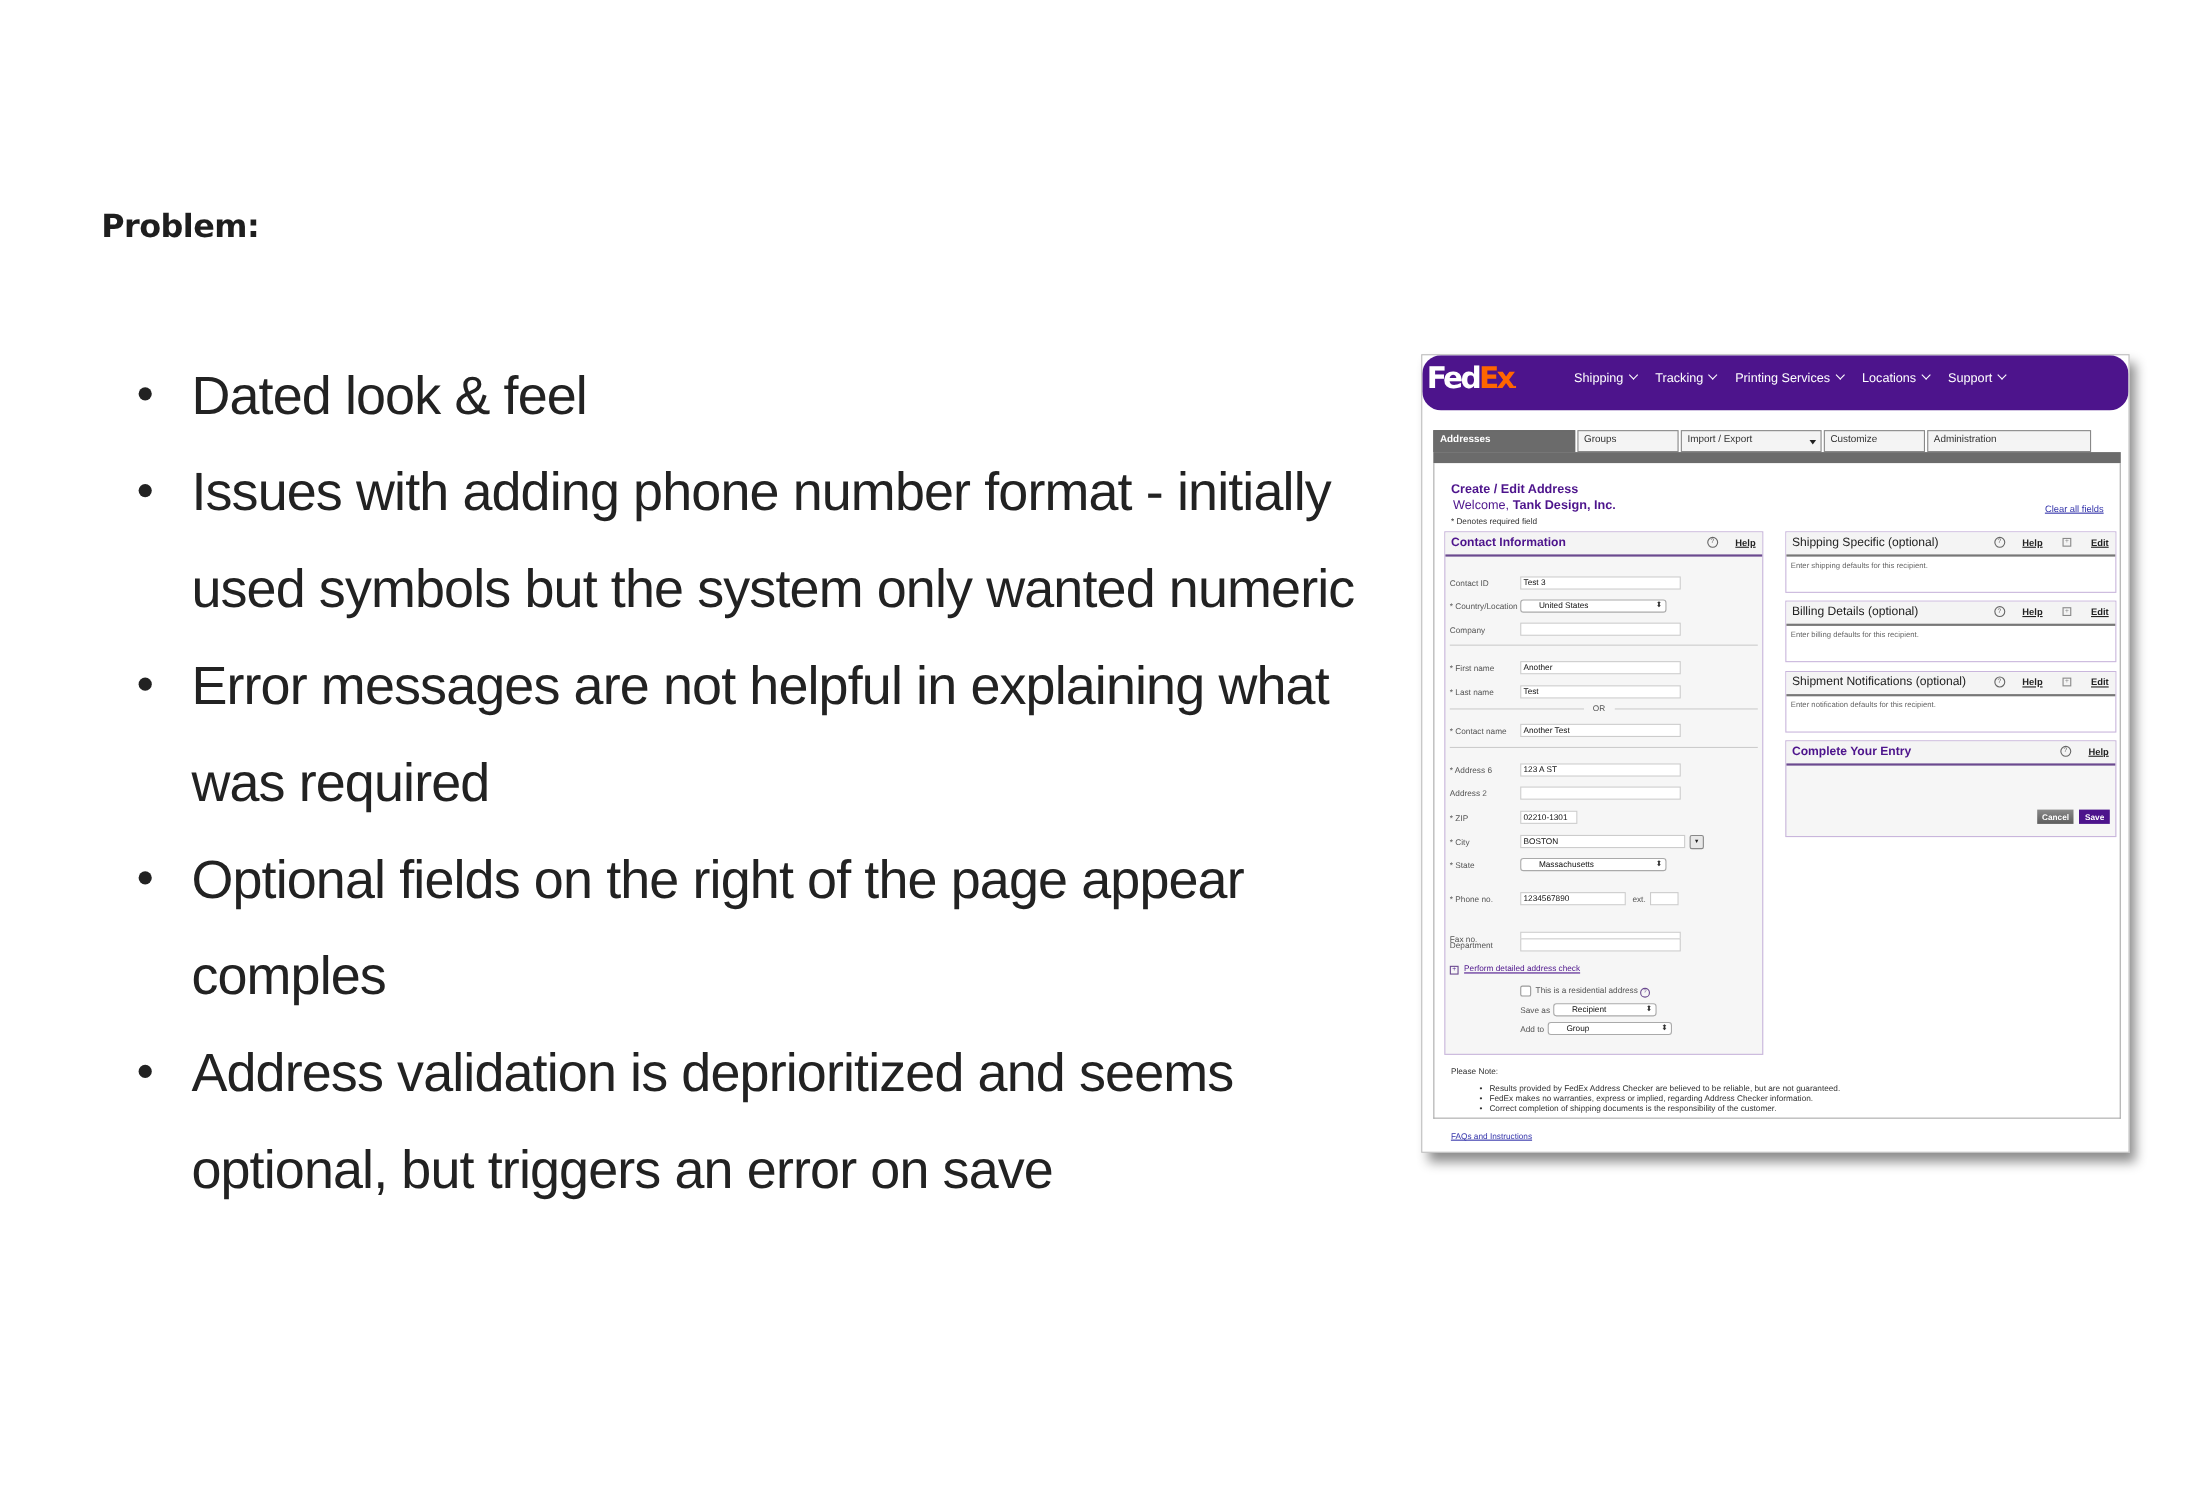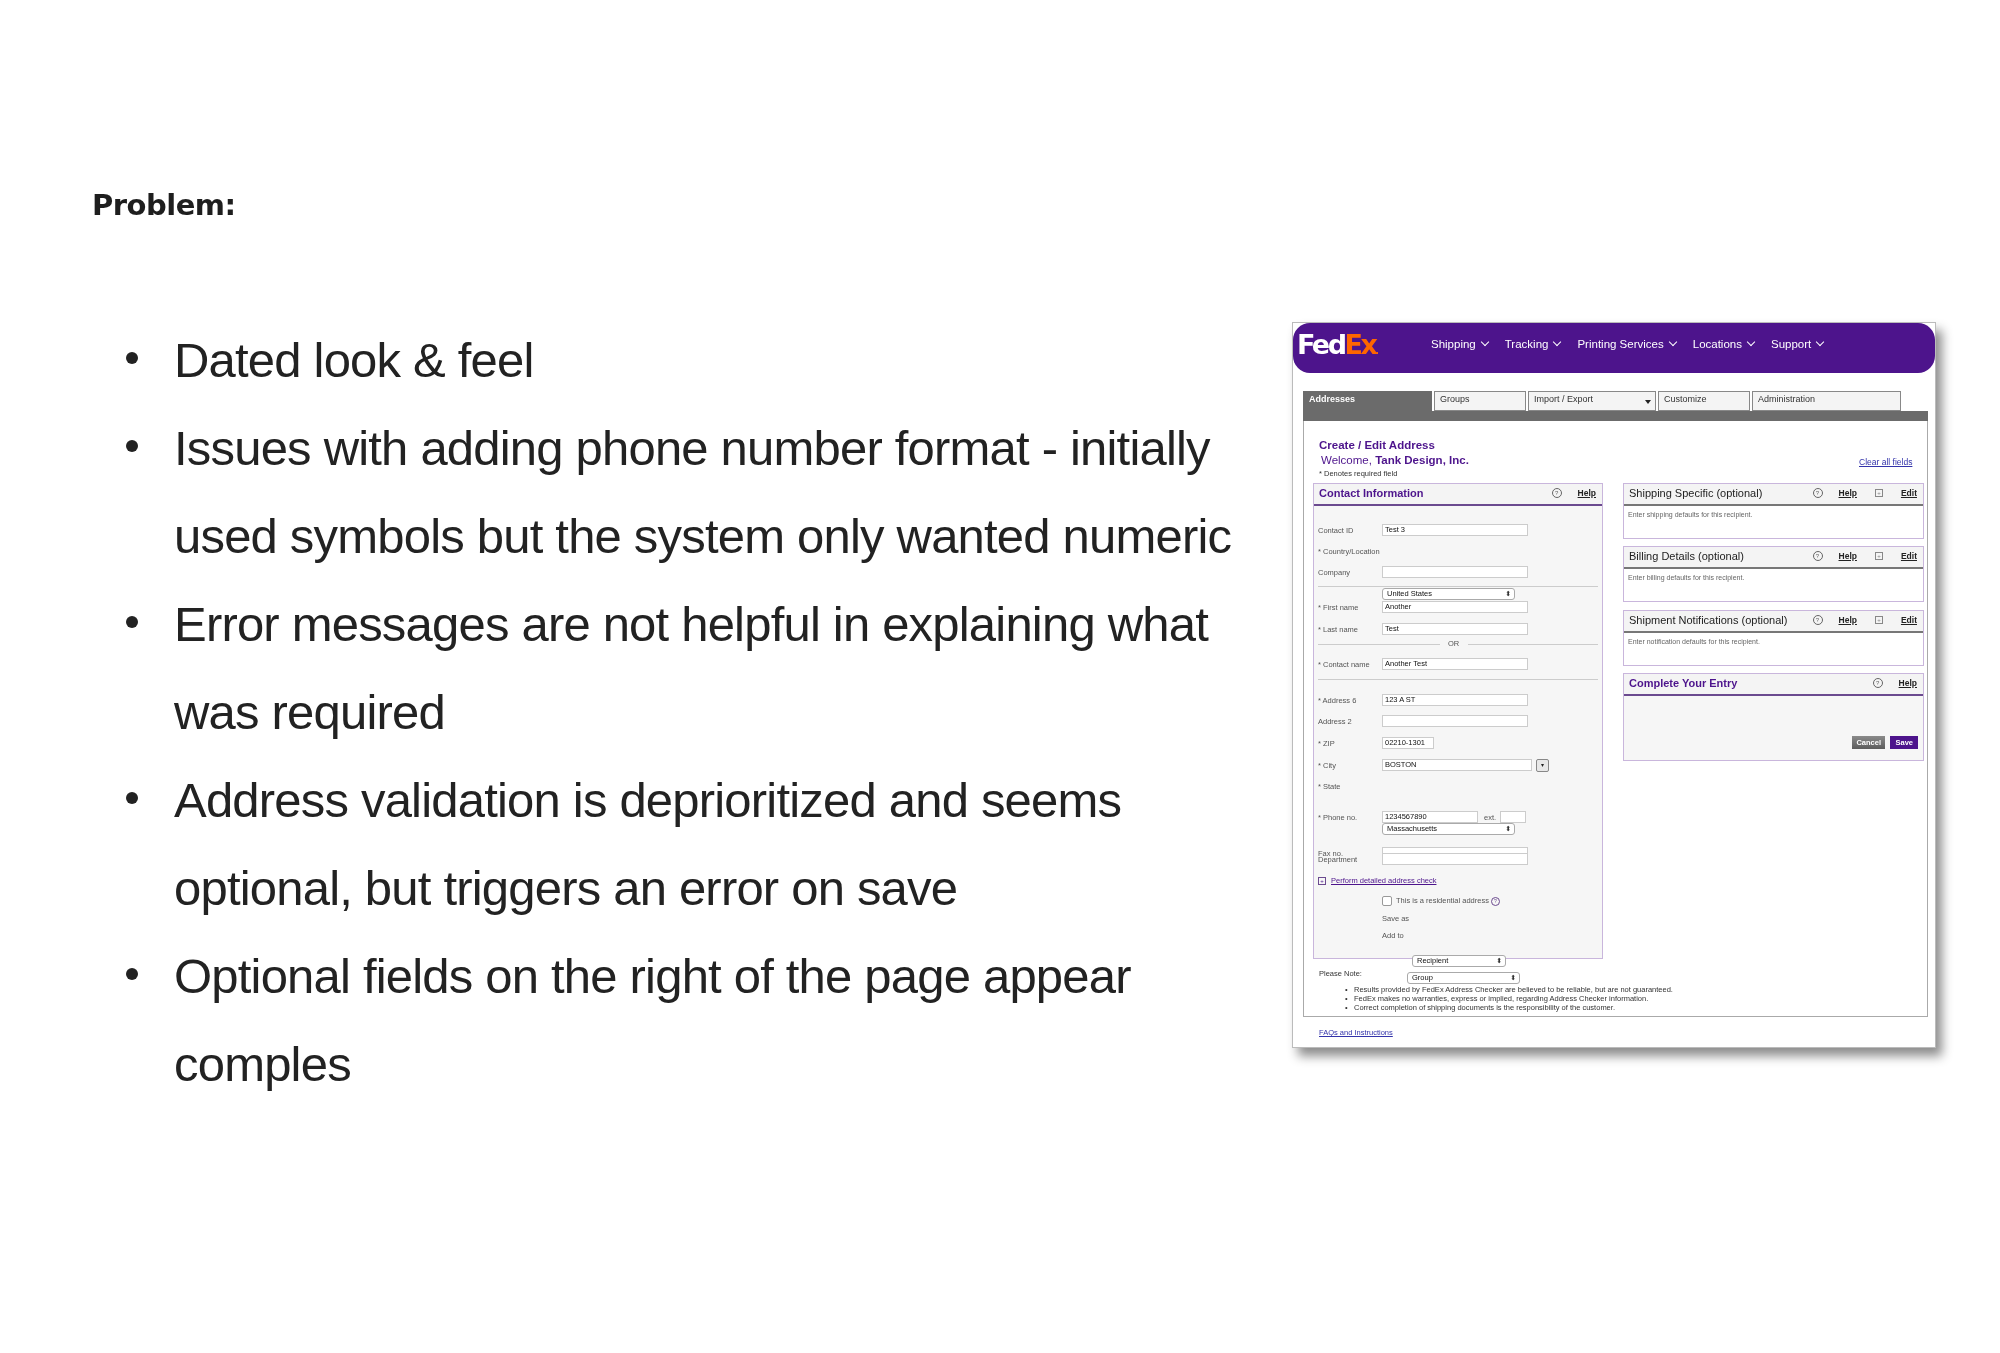--- a/index.html
+++ b/index.html
@@ -39,21 +39,21 @@
   .panel .ph .pt.plain { font-weight:normal; color:#222; }
   .help { position:absolute; right:6px; top:4px; font-size:8.5px; display:flex; align-items:center; gap:16px; }
   .help .q { display:inline-block; width:8px; height:8px; border:1px solid #666; border-radius:50%; font-size:6px; line-height:8px; text-align:center; color:#666; }
   .help .lnk { font-weight:bold; text-decoration:underline; color:#222; }
   .help .plus { display:inline-block; width:6px; height:6px; border:1px solid #888; font-size:6px; line-height:6px; text-align:center; color:#888; margin:0 2px; }
 
   .contact { left:20px; top:160px; width:290px; height:476px; }
   .frow { position:absolute; left:0; width:100%; height:14px; }
   .flabel { position:absolute; left:4px; top:2px; font-size:7.5px; color:#555; white-space:nowrap; }
   .finput { position:absolute; left:68px; top:0; height:12px; width:146px; background:#fff; border:1px solid #ccc; box-sizing:border-box; font-size:7.5px; color:#111; padding-left:2px; line-height:10px; }
-  .fselect { position:absolute; left:68px; top:0; height:12px; width:133px; background:#fff; border:1px solid #aaa; border-radius:3px; box-sizing:border-box; font-size:7.5px; color:#111; padding-left:4px; line-height:10px;margin-top:43px; }
+  .fselect { position:absolute; left:68px; top:0; height:12px; width:133px; background:#fff; border:1px solid #aaa; border-radius:3px; box-sizing:border-box; font-size:7.5px; color:#111; padding-left:16px; line-height:10px; }
   .fselect .arr { position:absolute; right:3px; top:0; font-size:7px; color:#333; }
   .sep { position:absolute; left:4px; width:280px; height:1px; background:#ccc; }
   .or-sep { position:absolute; left:4px; width:280px; height:10px; }
   .or-sep .line { position:absolute; top:5px; height:1px; background:#ccc; }
   .or-sep .or { position:absolute; left:130px; top:0; font-size:7.5px; color:#555; }
   .city-btn { position:absolute; left:222px; top:0; width:11px; height:11px; border:1px solid #888; border-radius:2px; background:#e8e8e8; font-size:6px; text-align:center; line-height:10px; }
   .ext-label { position:absolute; left:170px; top:2px; font-size:7.5px; color:#555; }
   .ext-input { position:absolute; left:186px; top:0; width:26px; height:12px; background:#fff; border:1px solid #ccc; box-sizing:border-box; }
   .addr-check { position:absolute; left:4px; top:0; font-size:7.5px; color:#4d148c; text-decoration:underline; white-space:nowrap; }
   .addr-check .plusbox { display:inline-block; width:6px; height:6px; border:1px solid #6b4a8f; font-size:6px; line-height:6px; text-align:center; margin-right:5px; text-decoration:none; }
@@ -77,22 +77,22 @@
 </style>
 </head>
 <body>
 
 <div class="slide-title">Problem:</div>
 
 <ul class="bullets">
   <li><span class="dot"></span><span>Dated look &amp; feel</span></li>
   <li><span class="dot"></span><span>Issues with adding phone number format - initially used symbols but the system only wanted numeric</span></li>
   <li><span class="dot"></span><span>Error messages are not helpful in explaining what was required</span></li>
+  <li><span class="dot"></span><span>Optional fields on the right of the page appear comples</span></li>
   <li><span class="dot"></span><span>Address validation is deprioritized and seems optional, but triggers an error on save</span></li>
-  <li><span class="dot"></span><span>Optional fields on the right of the page appear comples</span></li>
 </ul>
 
 <div class="shot">
   <div class="fx-header">
     <div class="fx-logo">
       <span class="fed">Fed</span><span class="ex">Ex</span><span class="dotr">.</span>
     </div>
     <div class="fx-nav">
       <div class="nav-item"><span>Shipping</span><span class="chev"></span></div>
       <div class="nav-item"><span>Tracking</span><span class="chev"></span></div>

